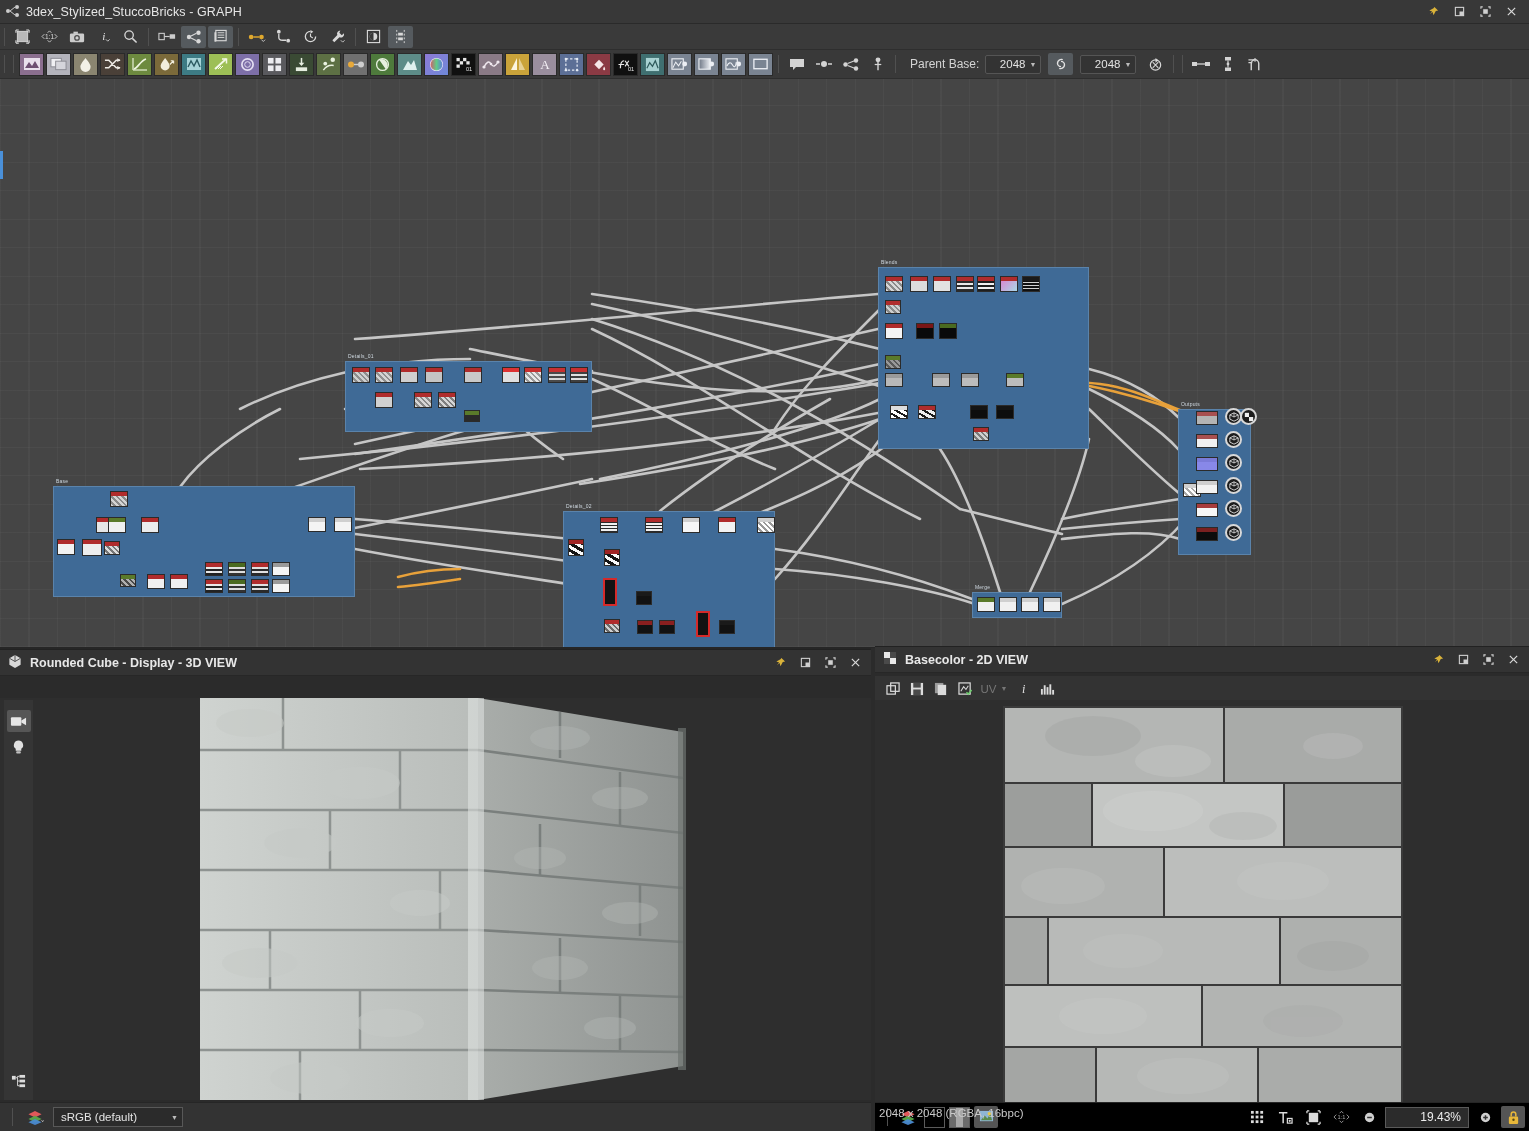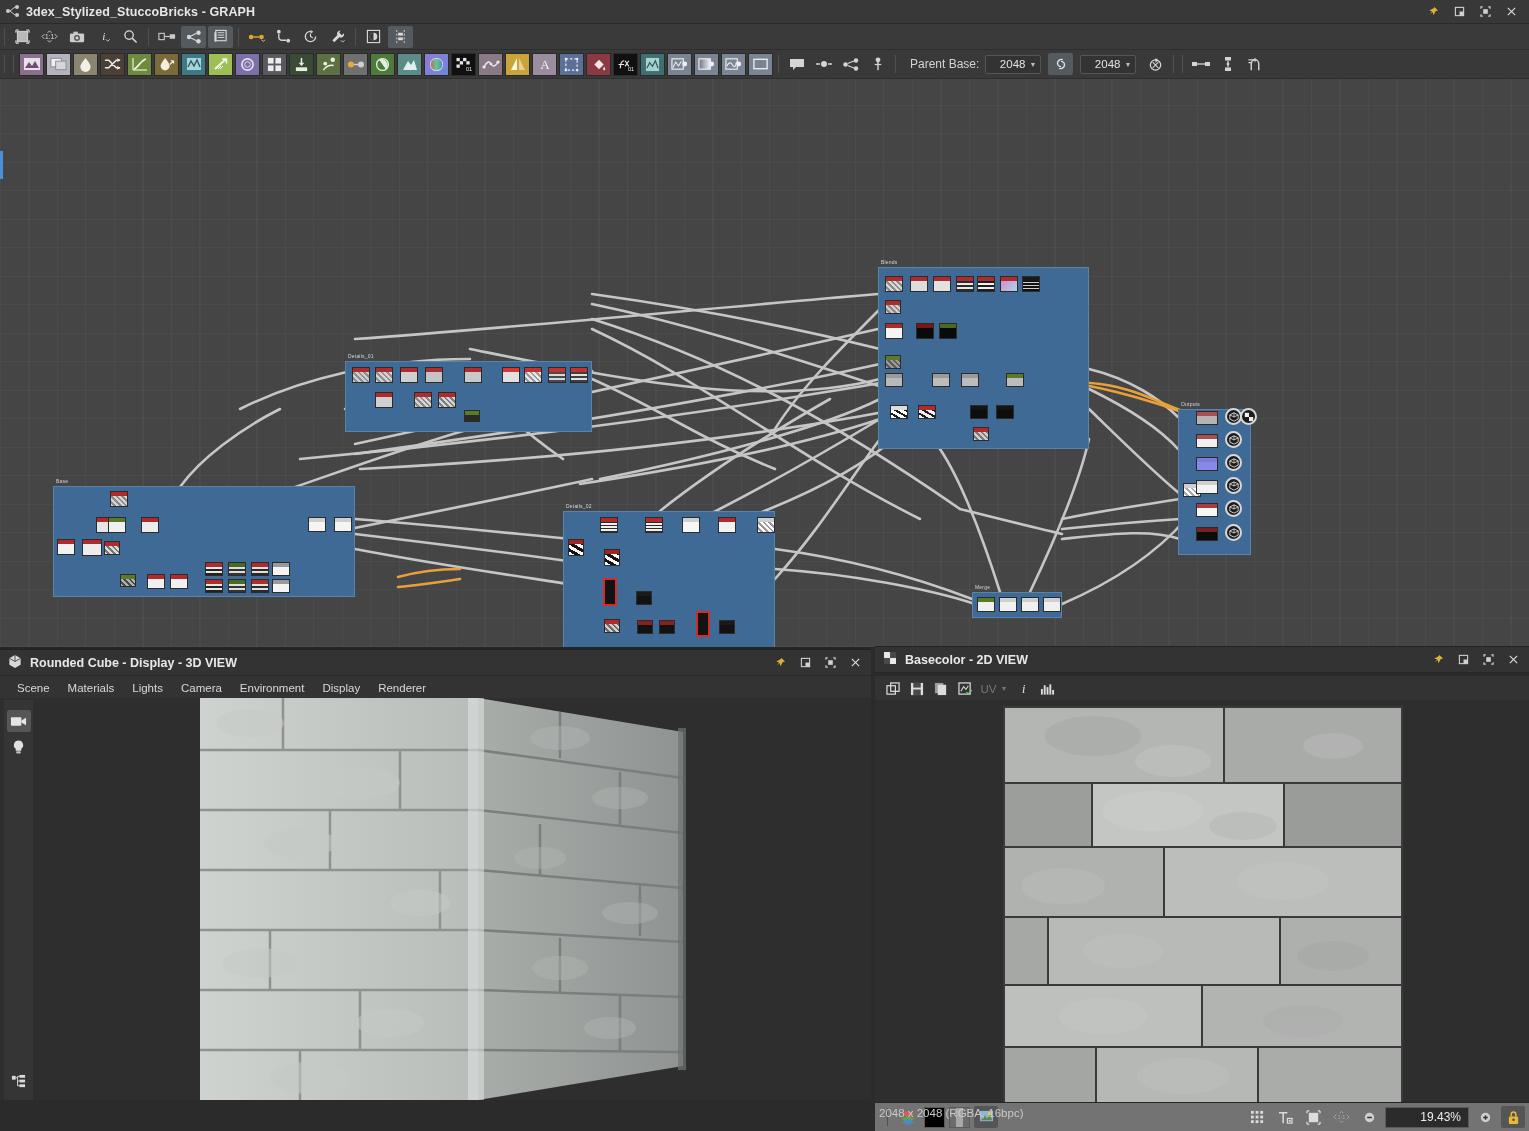--- a/index.html
+++ b/index.html
@@ -12,21 +12,21 @@
   }
   #app { position: relative; width: 1529px; height: 1131px; }
 
   
   .titlebar {
     position: absolute; left: 0; top: 0; width: 1529px; height: 24px;
     background: #383838; display: flex; align-items: center;
     border-bottom: 1px solid #2a2a2a;
   }
   .titlebar .tb-icon { width: 26px; text-align: center; color: #cfcfcf; font-size: 11px; }
-  .titlebar .tb-title { font-size: 12.5px; font-weight: bold; color: #e6e6e6; letter-spacing: .1px; }
+  .titlebar .tb-title { font-size: 12.5px; font-weight: normal; color: #e6e6e6; letter-spacing: .1px; }
   .titlebar .tb-right { margin-left: auto; display: flex; align-items: center; padding-right: 6px; gap: 2px; }
   .win-btn { width: 24px; height: 20px; display: flex; align-items: center; justify-content: center;
              color: #d0d0d0; font-size: 12px; }
 
   
   .toolbar {
     position: absolute; left: 0; width: 1529px; height: 26px;
     background: #3a3a3a; display: flex; align-items: center;
     border-bottom: 1px solid #2e2e2e;
   }
@@ -134,21 +134,21 @@
   .view2d {
     position: absolute; left: 875px; top: 700px; width: 654px; height: 402px;
     background: #2e2e2e; overflow: hidden;
   }
   .tex2d { position: absolute; left: 128px; top: 6px; width: 400px; height: 400px; background: #3a3a3a; }
   .res-label {
     position: absolute; left: 879px; top: 1083px; font-size: 11.5px; color: #c9c9c9; z-index: 9; margin-top: 24px;
   }
   .statusbar-right {
     position: absolute; left: 875px; top: 1102px; width: 654px; height: 29px;
-    background: #737373; display: flex; align-items: center; padding: 0 4px 0 8px; gap: 4px;
+    background: #000000; display: flex; align-items: center; padding: 0 4px 0 8px; gap: 4px;
     border-top: 1px solid #262626;
   }
   .sw { width: 21px; height: 21px; border: 1px solid #5a5a5a; }
   .zoombox {
     height: 21px; width: 84px; background: #2b2b2b; border: 1px solid #5a5a5a;
     display: flex; align-items: center; justify-content: flex-end; padding-right: 7px;
     font-size: 12px; color: #ececec;
   }
   .rbtn { width: 24px; height: 22px; display: flex; align-items: center; justify-content: center;
           color: #d8d8d8; font-size: 12px; border-radius: 2px; }
@@ -1053,29 +1053,20 @@
           </svg>
       </div>
       <div class="win-btn">
         <svg width="11" height="11" viewBox="0 0 12 12">
             <path d="M2 2 L10 10 M10 2 L2 10" stroke="#d8d8d8" stroke-width="1.3"></path>
           </svg>
       </div>
     </div>
   </div>
 
-  <div class="menubar" style="left:0;top:676px;width:871px">
-    <div class="menu-item">Scene</div>
-    <div class="menu-item">Materials</div>
-    <div class="menu-item">Lights</div>
-    <div class="menu-item">Camera</div>
-    <div class="menu-item">Environment</div>
-    <div class="menu-item">Display</div>
-    <div class="menu-item">Renderer</div>
-  </div>
 
   <div class="view3d">
     
     <svg width="875" height="402" viewBox="0 0 875 402">
       <defs>
         <linearGradient id="faceL" x1="0" y1="0" x2="1" y2="0">
           <stop offset="0" stop-color="#cfd3d0"></stop>
             <stop offset="1" stop-color="#b9bdba"></stop>
         </linearGradient>
         <linearGradient id="faceR" x1="0" y1="0" x2="1" y2="0">
@@ -1141,20 +1132,35 @@
       <svg width="15" height="15" viewBox="0 0 16 16">
           <rect x="1" y="2" width="4" height="4" fill="#dcdcdc"></rect>
           <rect x="9" y="1" width="6" height="3" fill="#dcdcdc"></rect>
           <rect x="9" y="6" width="6" height="3" fill="#dcdcdc"></rect>
           <rect x="9" y="11" width="6" height="3" fill="#dcdcdc"></rect>
           <path d="M5 4 H7 V2.5 H9 M7 4 V7.5 H9 M7 7.5 V12.5 H9" stroke="#dcdcdc" stroke-width="1" fill="none"></path>
         </svg>
     </div>
   </div>
 
+  <div class="statusbar-left">
+    <div class="tsep"></div>
+    <div class="rbtn">
+      <svg width="18" height="15" viewBox="0 0 18 16">
+          <path d="M9 1 L16 4.5 L9 8 L2 4.5 Z" fill="#e0585a"></path>
+          <path d="M9 6 L16 9.5 L9 13 L2 9.5 Z" fill="#5aa84a" opacity=".95"></path>
+          <path d="M9 9.5 L16 13 L9 16 L2 13 Z" fill="#4a8ad0" opacity=".95"></path>
+          <path d="M16 11 L17.2 12.5 L18 11" stroke="#ccc" stroke-width=".9" fill="none"></path>
+        </svg>
+    </div>
+    <div class="cs-combo">
+      <span style="flex:1">sRGB (default)</span>
+      <span class="caret">▼</span>
+    </div>
+  </div>
 
   <div class="vsplit"></div>
 
   <div class="panel-head" style="left:875px;top:646px;width:654px">
     <div class="ph-icon">
       <svg width="14" height="14" viewBox="0 0 14 14">
           <rect x="1" y="1" width="6" height="6" fill="#e8e8e8"></rect>
           <rect x="7" y="7" width="6" height="6" fill="#e8e8e8"></rect>
           <rect x="7" y="1" width="6" height="6" fill="#4a4a4a"></rect>
           <rect x="1" y="7" width="6" height="6" fill="#4a4a4a"></rect>

